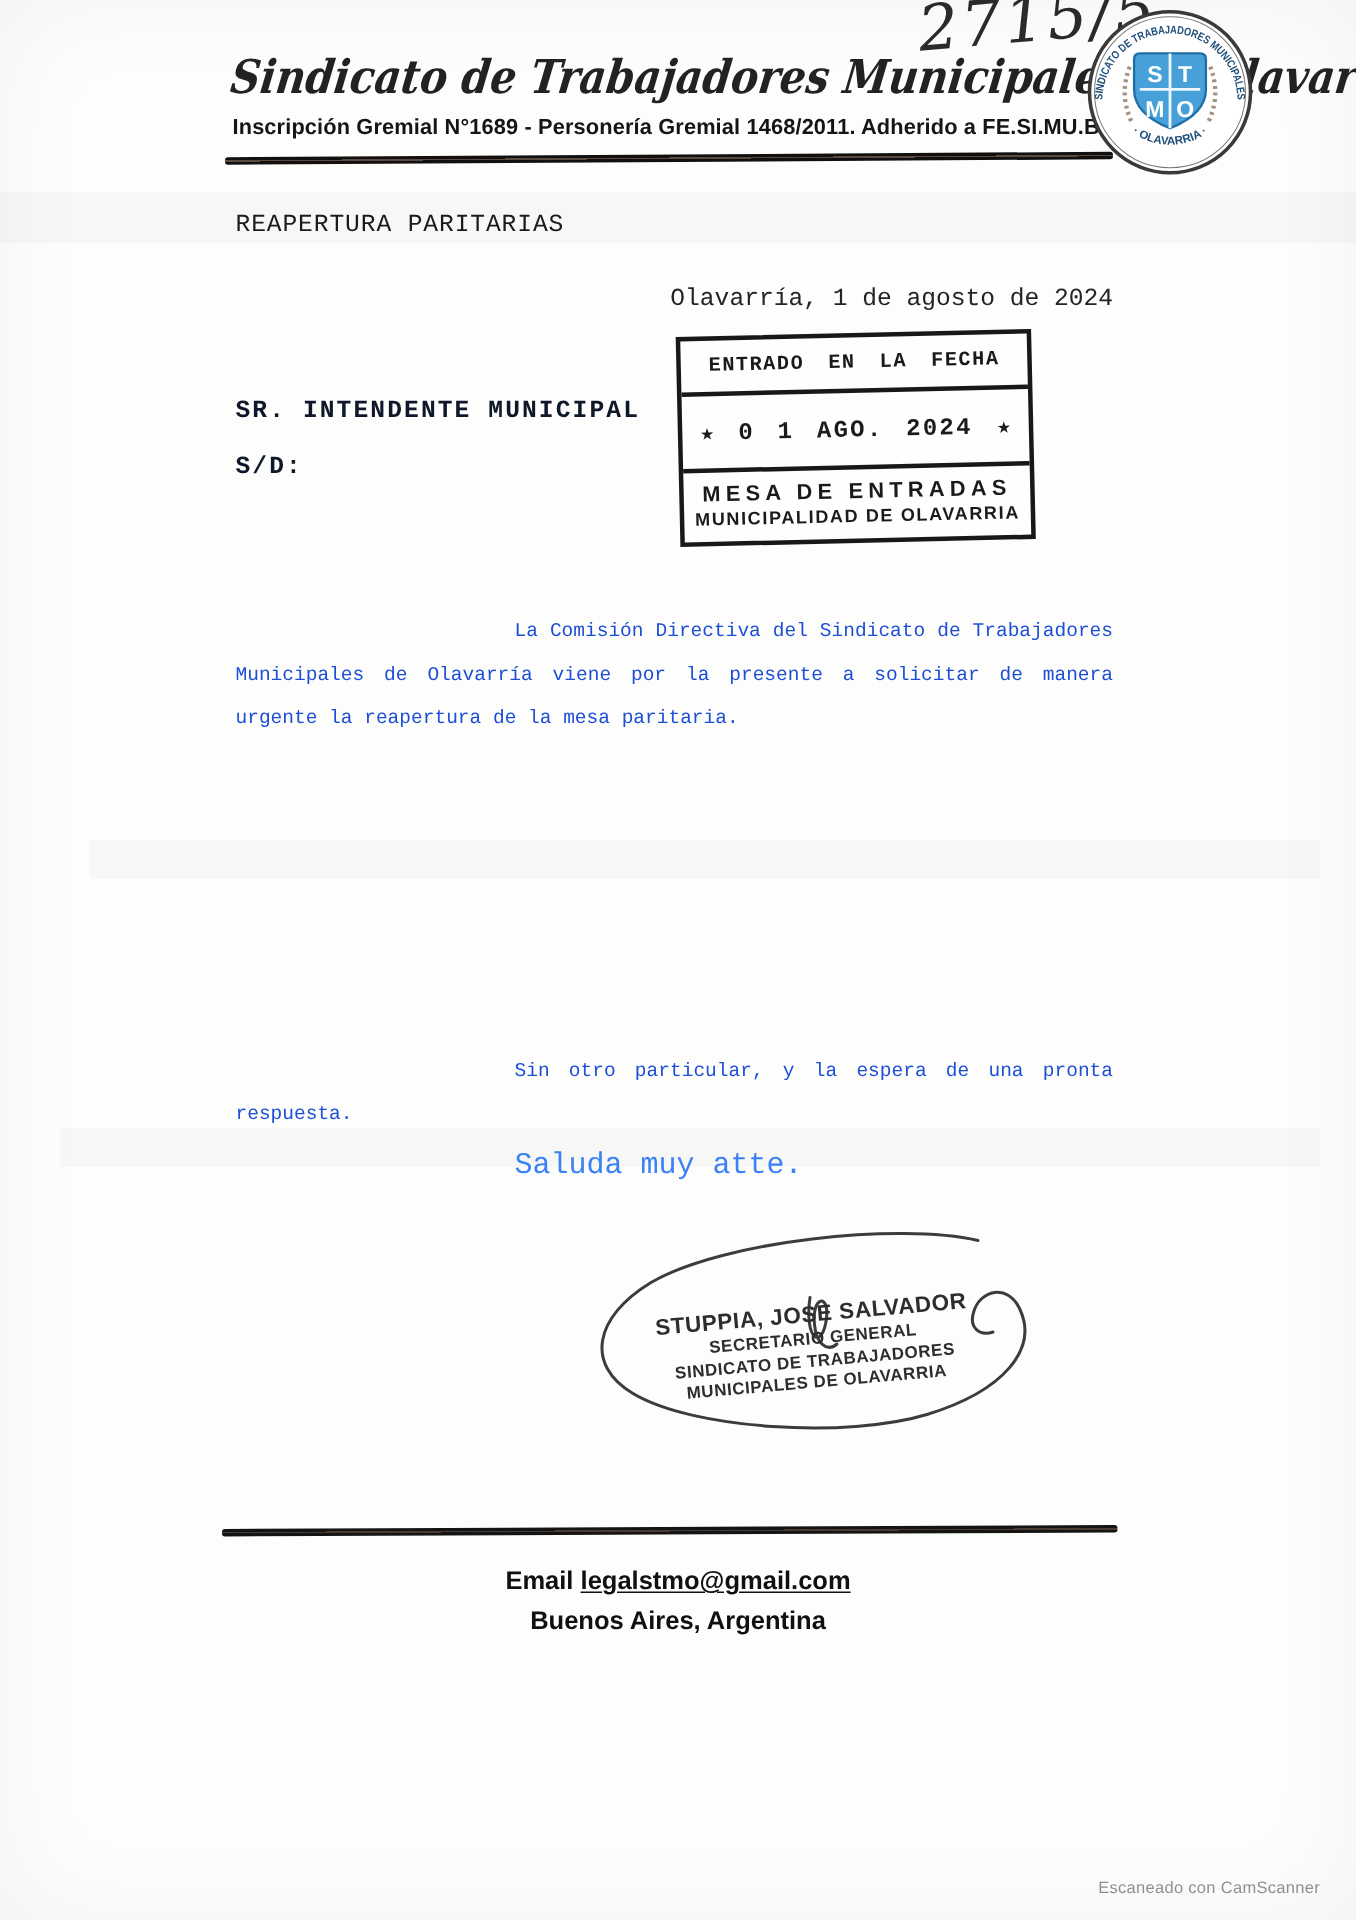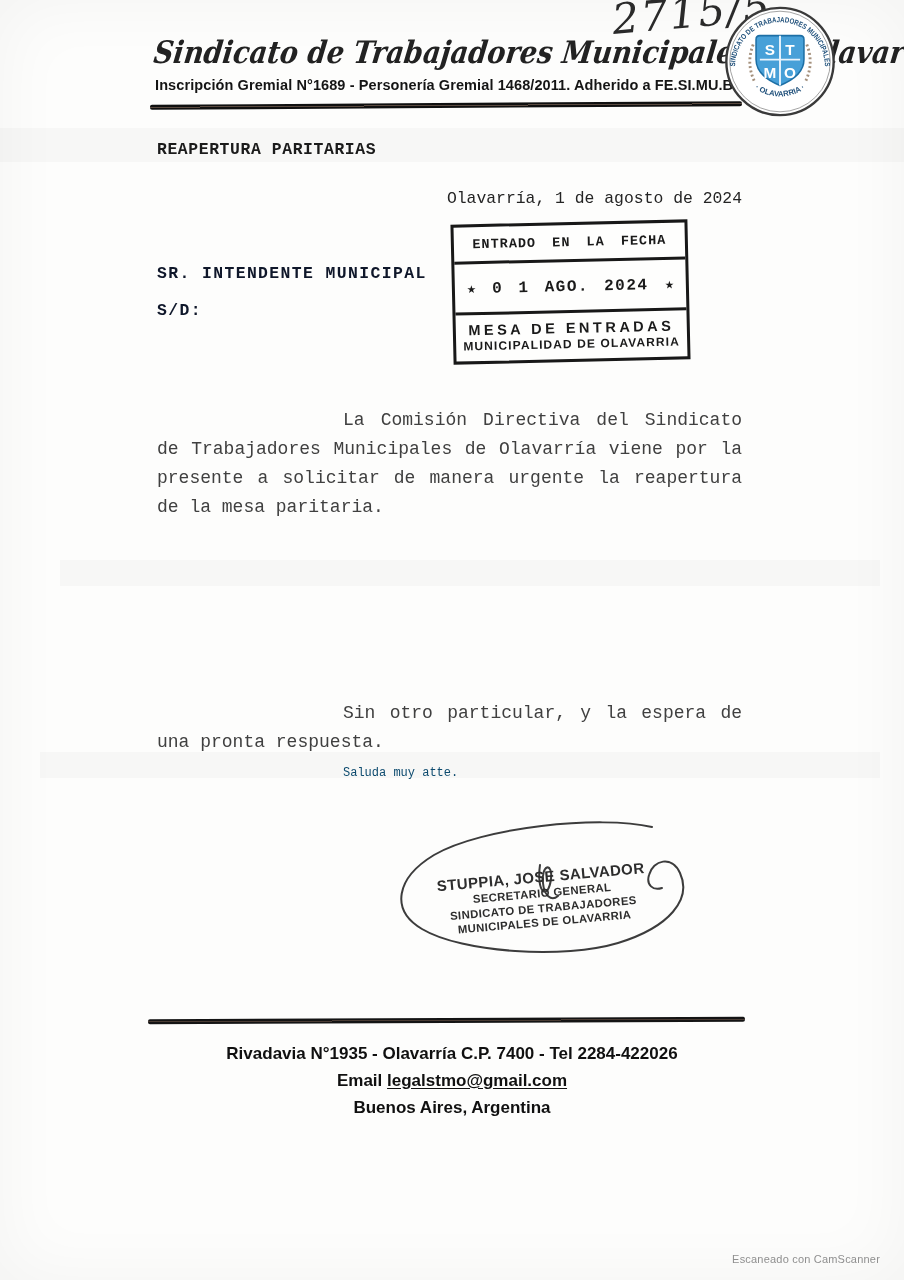--- a/index.html
+++ b/index.html
@@ -35,42 +35,42 @@
     font-weight:bold; font-size:14.5px; color:#151515; letter-spacing:0.1px;
   }
   .header-rule {
     position:absolute; left:150px; top:103px; width:592px; height:5px;
     background:linear-gradient(to bottom,#101010 0 2px,#5a4a40 2px 3px,#101010 3px 5px);
     transform:rotate(-0.35deg); border-radius:2px;
   }
   .logo { position:absolute; left:720px; top:4px; width:120px; height:115px; }
   .subject {
     position:absolute; left:157px; top:140px;
-    font-family:"Liberation Mono", monospace; font-weight:bold;
+    font-family:"Liberation Mono", monospace; font-weight:normal;
     font-size:16.4px; letter-spacing:0.6px; color:#1b1b1b;
   }
   .date-line {
     position:absolute; right:162px; top:189px;
     font-family:"Liberation Mono", monospace; font-size:16.4px; color:#242424;
   }
   .recipient {
     position:absolute; left:157px; top:256px;
     font-family:"Liberation Mono", monospace; font-weight:bold;
     font-size:16.4px; line-height:36.5px; letter-spacing:1.4px; color:#0f172a;
   }
   .para {
     position:absolute; left:157px; width:585px;
-    font-family:"Liberation Mono", monospace; font-size:18px;
-    line-height:29px; text-align:justify; color:#404040;
+    font-family:"Liberation Mono", monospace; font-size:13px;
+    line-height:29px; text-align:justify; color:#1d4ed8;
   }
   .indent { text-indent:186px; }
   .p1 { top:406px; } .p2 { top:541px; } .p3 { top:699px; }
   .closing {
     position:absolute; left:343px; top:766px;
-    font-family:"Liberation Mono", monospace; font-size:12px; color:#0c4a6e;
+    font-family:"Liberation Mono", monospace; font-size:20px; color:#3b82f6;
   }
 
   
   .stamp {
     position:absolute; left:452px; top:222px; width:237px;
     border:3px solid #181818; transform:rotate(-1.3deg);
     color:#1a1a1a; background:rgba(255,255,255,0.35);
   }
   .stamp-row1 {
     padding:10px 4px 9px; text-align:center; border-bottom:3px solid #181818;
@@ -191,21 +191,20 @@
     <div class="sig-text">
       <div class="sig-name">STUPPIA, JOSE SALVADOR</div>
       <div class="sig-small">SECRETARIO GENERAL</div>
       <div class="sig-small">SINDICATO DE TRABAJADORES</div>
       <div class="sig-small">MUNICIPALES DE OLAVARRIA</div>
     </div>
   </div>
 
   <div class="footer-rule"></div>
   <div class="footer">
-    <div>Rivadavia N°1935 - Olavarría C.P. 7400 - Tel 2284-422026</div>
     <div>
       <span>Email</span>
       <span class="email-link">legalstmo@gmail.com</span>
     </div>
     <div>Buenos Aires, Argentina</div>
   </div>
 
   <div class="scanner-credit">Escaneado con CamScanner</div>
 </div>
 

